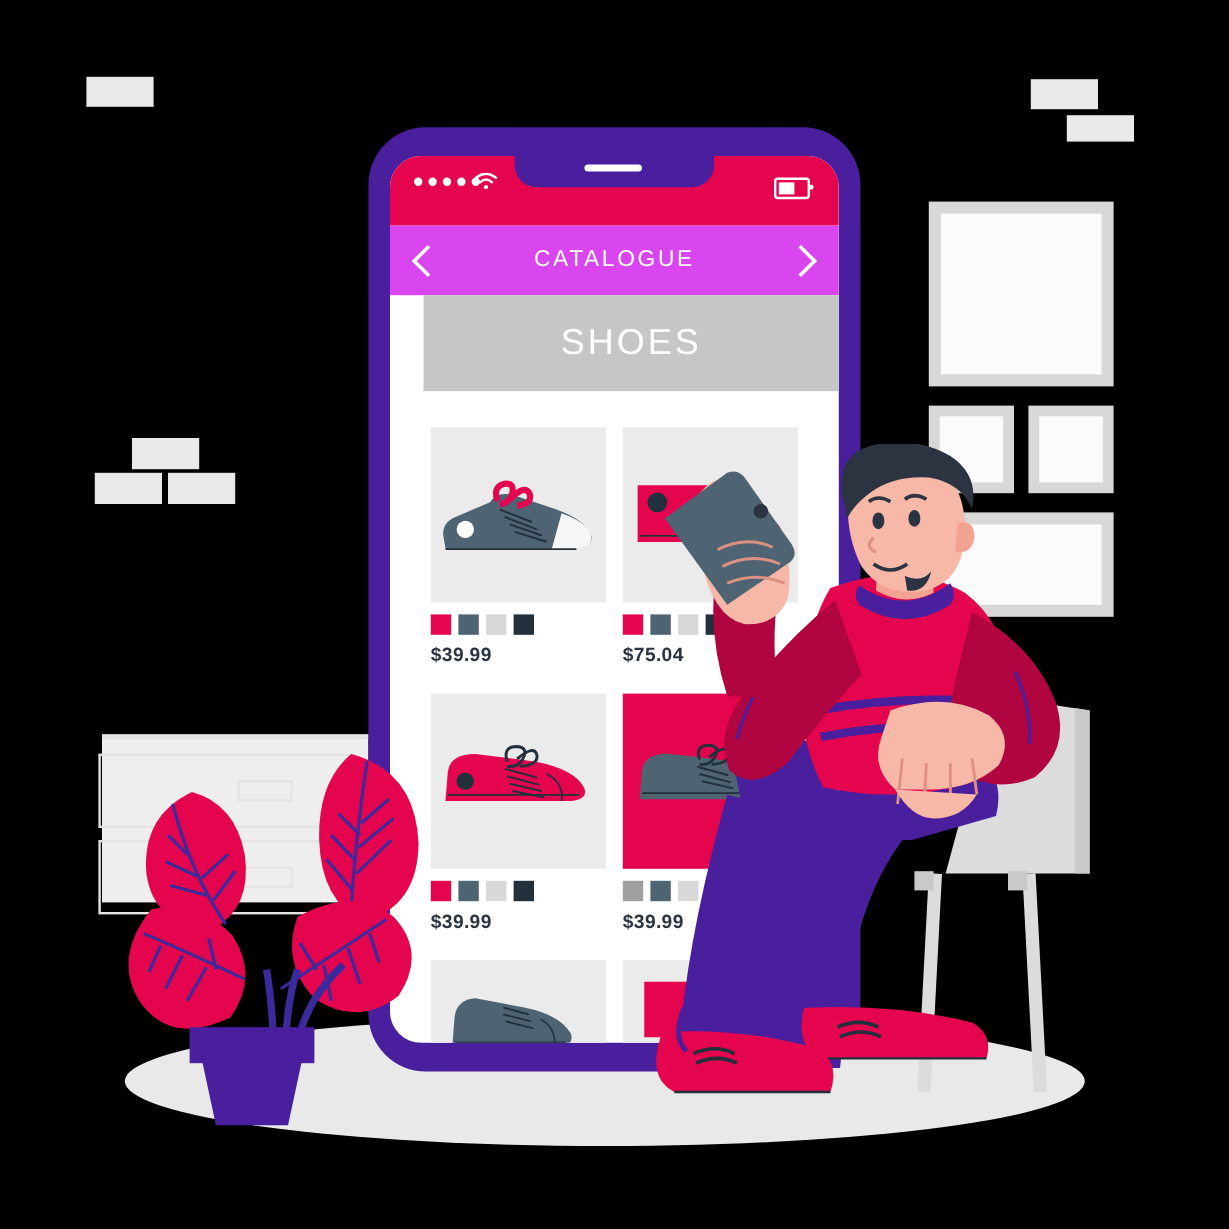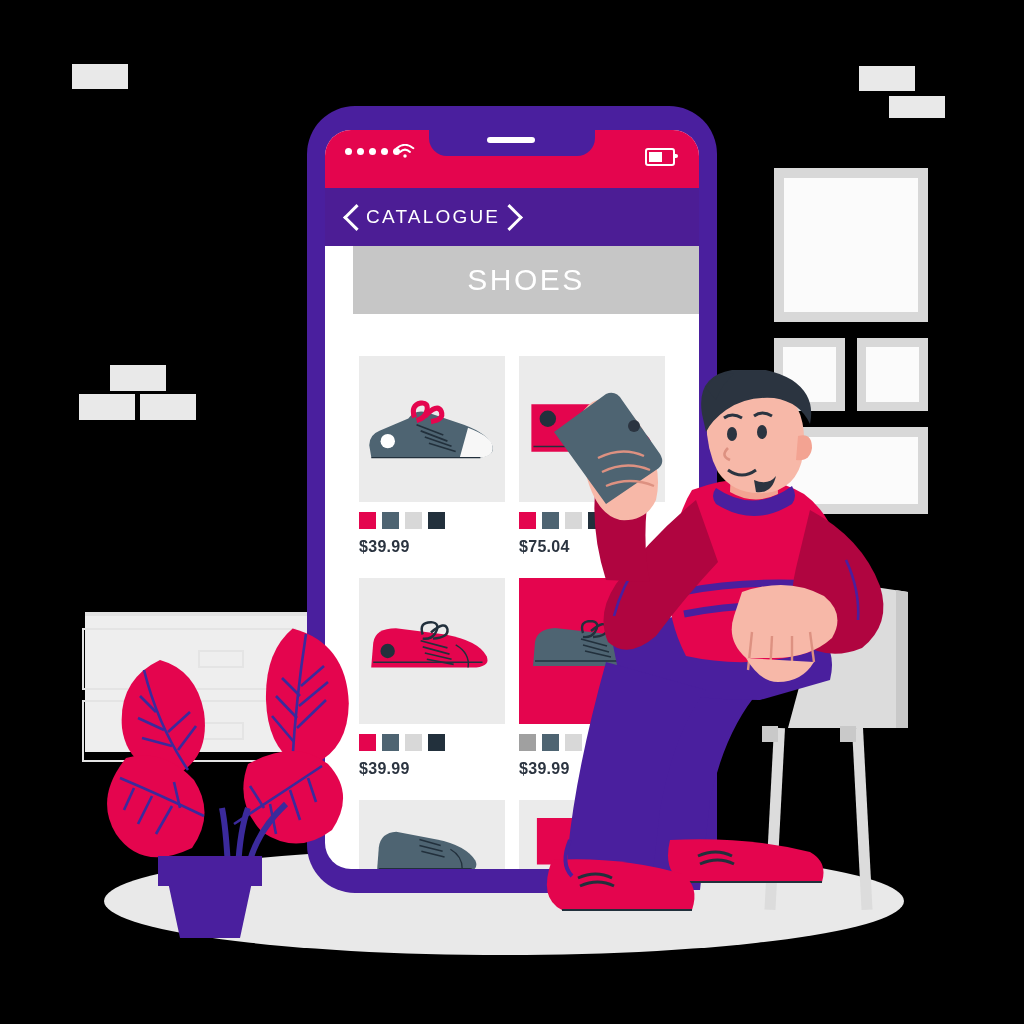--- a/index.html
+++ b/index.html
@@ -30,21 +30,21 @@
   #screen{position:absolute;background:#ffffff;border-radius:26px;overflow:hidden;}
   #statusbar{position:absolute;left:0;top:0;right:0;height:58px;background:#e4054e;}
   #notch{position:absolute;background:#4a1f9e;border-radius:0 0 18px 18px;}
   #speaker{position:absolute;background:#ffffff;border-radius:4px;}
   .dots{position:absolute;display:flex;gap:5px;align-items:center;}
   .dots i{display:block;width:7px;height:7px;border-radius:50%;background:#fff;}
   #battery{position:absolute;width:26px;height:14px;border:2px solid #fff;border-radius:3px;}
   #battery::before{content:"";position:absolute;left:2px;top:2px;bottom:2px;width:13px;background:#fff;}
   #battery::after{content:"";position:absolute;right:-5px;top:4px;width:3px;height:4px;background:#fff;border-radius:0 2px 2px 0;}
 
-  #navbar{position:absolute;left:0;right:0;background:#4c1d95;display:flex;align-items:center;padding:0 22px;box-sizing:border-box;}
+  #navbar{position:absolute;left:0;right:0;background:#d946ef;display:flex;align-items:center;justify-content:space-between;padding:0 22px;box-sizing:border-box;}
   #navbar .title{color:#fff;font-size:19px;letter-spacing:2.2px;font-weight:400;}
   .chev{width:16px;height:16px;border-top:3px solid #fff;border-right:3px solid #fff;}
   .chev.left{transform:rotate(-135deg);}
   .chev.right{transform:rotate(45deg);}
 
   #cat-bar{position:absolute;left:0;right:0;background:#c6c6c6;display:flex;align-items:center;justify-content:center;}
   #cat-bar span{color:#ffffff;font-size:30px;letter-spacing:2.5px;}
 
   #grid{position:absolute;left:0;right:0;top:0;bottom:0;}
   .card{position:absolute;}
@@ -124,21 +124,21 @@
         </svg>
         <div id="battery" style="right:24px;top:18px;"></div>
       </div>
 
       <div id="navbar" style="top:58px;height:58px;">
         <div class="chev left"></div>
         <div class="title">CATALOGUE</div>
         <div class="chev right"></div>
       </div>
 
-      <div id="cat-bar" style="top:116px;height:68px;margin-left:28px;">
+      <div id="cat-bar" style="top:116px;height:80px;margin-left:28px;">
         <span>SHOES</span>
       </div>
 
       <div id="grid" style="top:184px;">
 
         <div class="card" style="left:34px;top:42px;width:146px;height:216px;">
           <div class="thumb" style="width:146px;height:146px;"></div>
           <svg class="abs" viewBox="0 0 130 70" style="left:6px;top:44px;width:134px;height:72px;">
             <path d="M6 56 L112 56 Q126 54 124 45 Q120 33 96 24 L60 12 Q48 9 42 18 L14 30 Q4 34 4 44 Z" fill="#4e6472"></path>
             <path d="M100 27 Q124 36 124 46 Q125 55 112 56 L92 56 Z" fill="#f7f7f7"></path>

